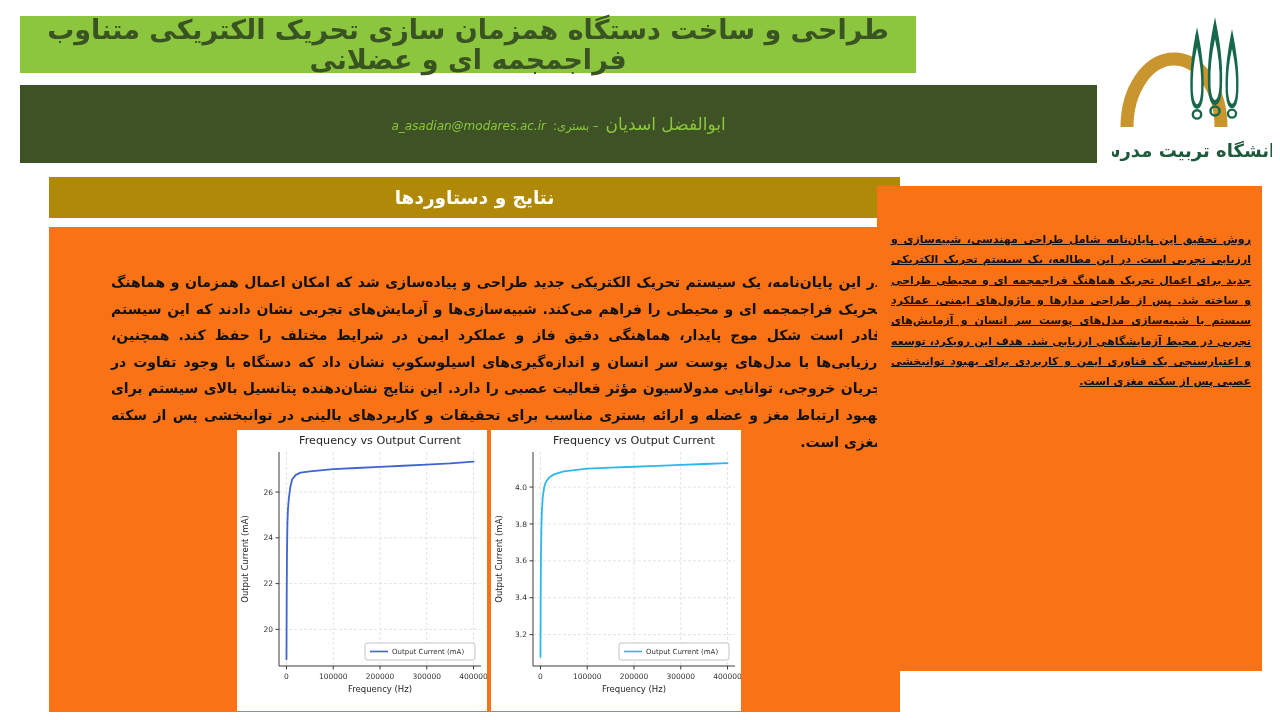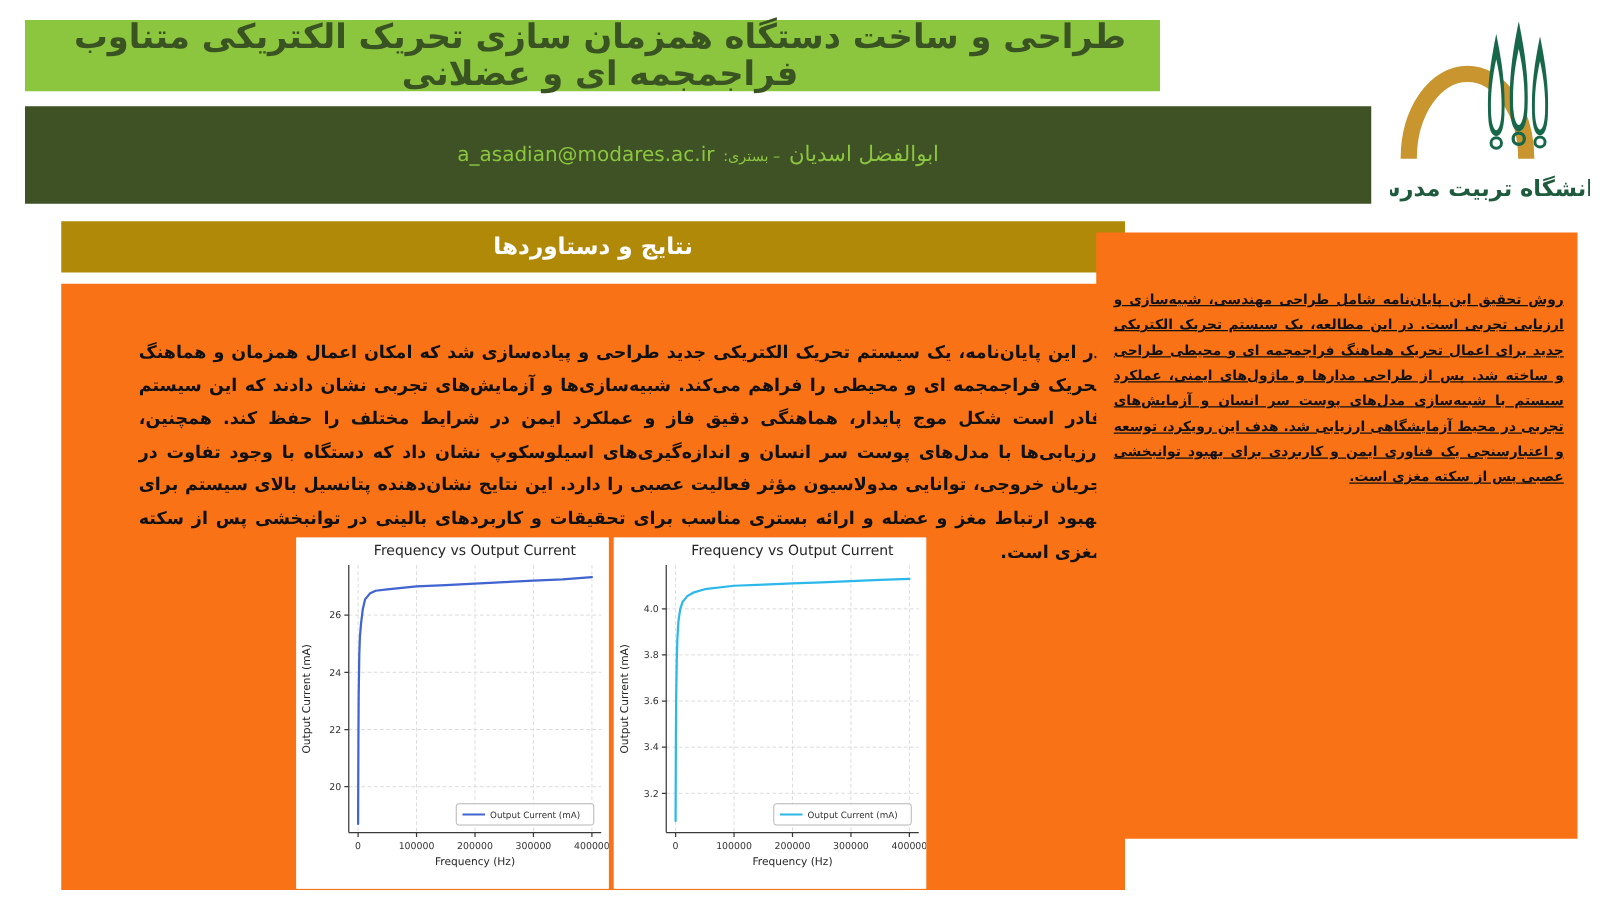--- a/index.html
+++ b/index.html
@@ -2,38 +2,38 @@
 <html lang="fa"><head>
 <meta charset="utf-8">
 <style>
   html,body{margin:0;padding:0;}
   body{
     width:1280px;height:720px;background:#ffffff;overflow:hidden;position:relative;
     font-family:"DejaVu Sans", sans-serif;
   }
   .title-bar{
     position:absolute;left:20px;top:16px;width:896px;height:57px;
-    background:#8CC63F;display:flex;align-items:center;justify-content:center;padding-left:12px;
+    background:#8CC63F;display:flex;align-items:center;justify-content:center;
   }
   .title-text{
     direction:rtl;color:#3A5323;font-size:27px;font-weight:900;letter-spacing:0;
     text-align:center;line-height:1.1;
   }
   .logo-box{
     position:absolute;left:1110px;top:6px;width:164px;height:164px;background:#ffffff;
     display:flex;align-items:center;justify-content:center;
   }
   .author-bar{
     position:absolute;left:20px;top:85px;width:1077px;height:78px;background:#3E5226;
     display:flex;flex-direction:column;align-items:center;justify-content:center;gap:9px;
   }
   .author-line{direction:rtl;color:#8CC63F;display:flex;align-items:baseline;gap:7px;}
   .author-name{font-size:17px;font-weight:normal;}
   .contact-label{font-size:11.5px;}
-  .email{font-size:16px;direction:ltr;unicode-bidi:bidi-override;}
+  .email{font-size:12px;direction:ltr;unicode-bidi:bidi-override;font-style:italic;}
   .supervisor{direction:rtl;color:#8CC63F;font-size:14.5px;font-weight:bold;}
   .column{position:absolute;top:177px;}
   .col-left{left:14px;width:851px;padding-left:35px;}
   .col-right{left:877px;width:385px;}
   .section-header{
     height:41px;background:#B18908;color:#ffffff;font-weight:bold;font-size:18.5px;
     display:flex;align-items:center;justify-content:center;direction:rtl;
   }
   .panel{margin-top:9px;background:#f97316;height:485px;position:relative;}
   .body-text{

